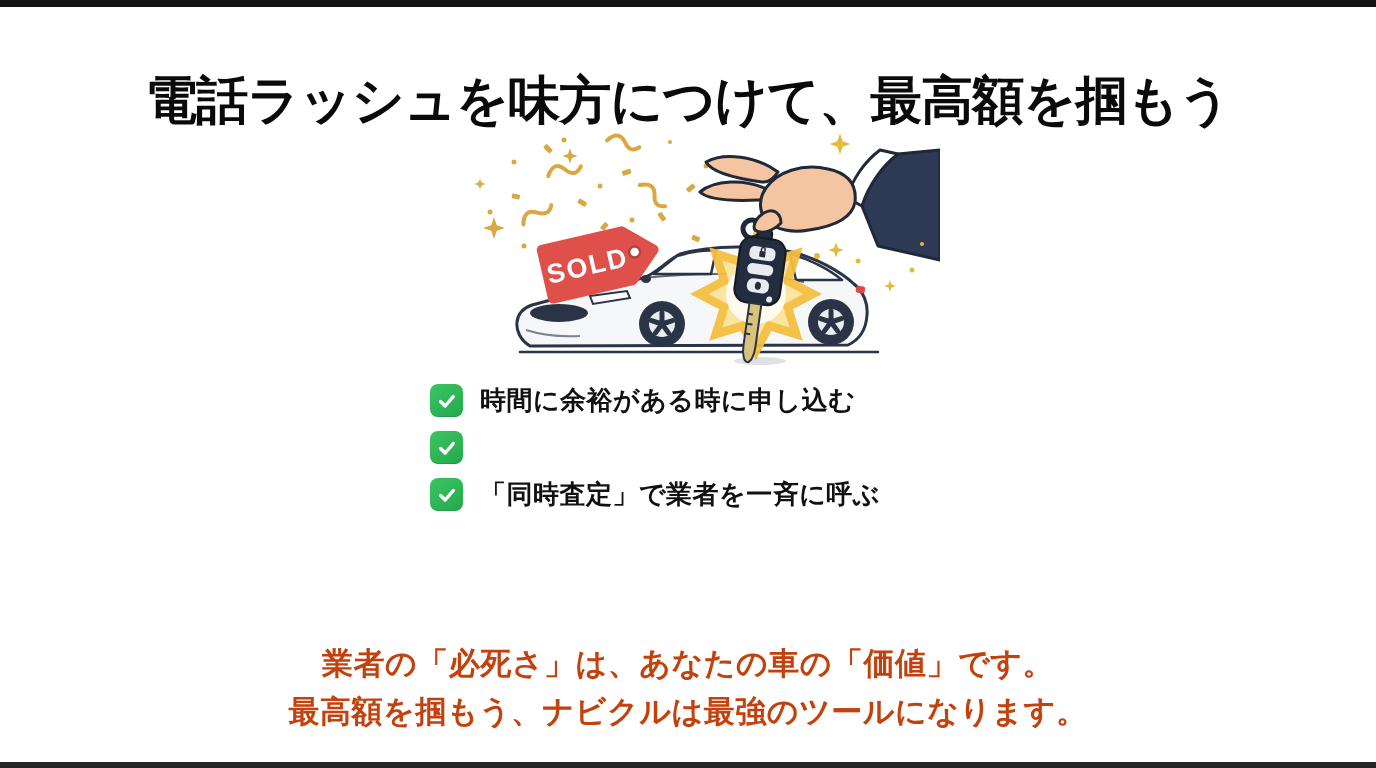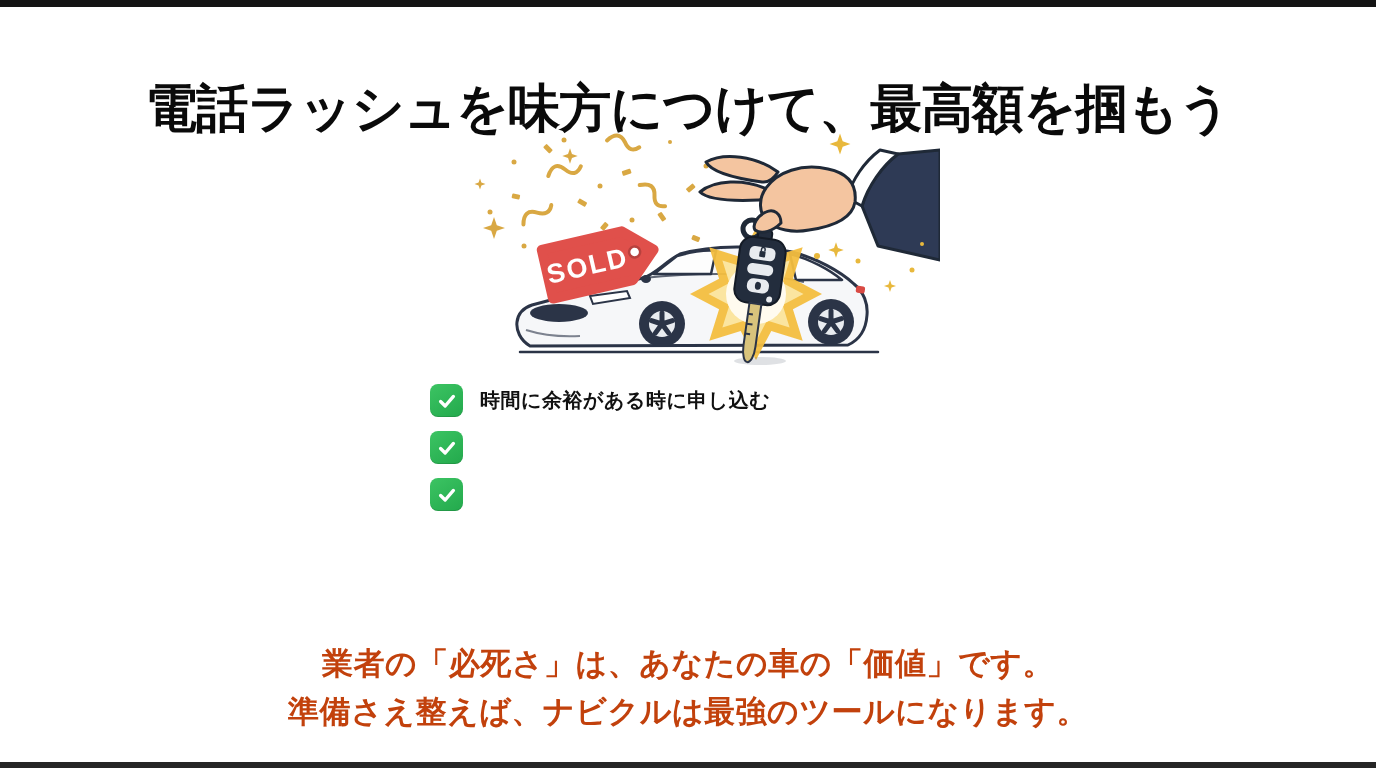--- a/index.html
+++ b/index.html
@@ -4,39 +4,39 @@
 <style>
   html,body{margin:0;padding:0;background:#ffffff;}
   .stage{
     position:relative;width:1376px;height:768px;background:#ffffff;overflow:hidden;
     font-family:"Liberation Sans","DejaVu Sans",sans-serif;
   }
   .edge-bar{position:absolute;left:0;right:0;background:#141414;}
   .edge-bar.top{top:0;height:7px;}
   .edge-bar.bottom{bottom:0;height:6px;opacity:.92;}
   .page-title{
-    position:absolute;top:40px;left:0;width:100%;text-align:center;
+    position:absolute;top:32px;left:0;width:100%;text-align:center;
     font-size:52px;line-height:66px;font-weight:900;letter-spacing:-1px;color:#0A0A0A;
     white-space:nowrap;
   }
   .illo{position:absolute;left:460px;top:128px;width:480px;height:252px;}
   .checklist{position:absolute;left:430px;top:384px;}
   .checklist-heading{
     margin:0 0 12px 0;font-size:30px;font-weight:bold;color:#111111;letter-spacing:0;
   }
   .check-row{display:flex;align-items:center;margin-bottom:14px;height:33px;}
   .checkbox{
     width:33px;height:33px;border-radius:8px;flex:0 0 33px;
     background:linear-gradient(145deg,#3CC463,#23A94C);
     display:flex;align-items:center;justify-content:center;
     box-shadow:inset 0 -1px 0 rgba(0,0,0,.12);
   }
   .checkbox svg{width:22px;height:22px;display:block;}
   .check-label{
-    margin-left:17px;font-size:20px;font-weight:bold;color:#111111;white-space:nowrap;
+    margin-left:17px;font-size:26px;font-weight:bold;color:#111111;white-space:nowrap;
     letter-spacing:0.5px;
   }
   .footer{
     position:absolute;top:640px;left:0;width:100%;text-align:center;
     color:#c2410c;font-weight:bold;font-size:31px;line-height:48px;letter-spacing:0.5px;
   }
   .footer p{margin:0;white-space:nowrap;}
 </style>
 </head>
 <body>
@@ -191,23 +191,24 @@
           </svg>
       </span>
     </div>
 
     <div class="check-row">
       <span class="checkbox">
         <svg viewBox="0 0 24 24">
             <path d="M5 12.5 L10 17.5 L19 7" fill="none" stroke="#FFFFFF" stroke-width="3.6" stroke-linecap="round" stroke-linejoin="round"></path>
           </svg>
       </span>
+      <span class="check-label">「同時査定」で業者を一斉に呼ぶ</span>
     </div>
 
   </section>
 
   <footer class="footer">
     <p>業者の「必死さ」は、あなたの車の「価値」です。</p>
-    <p>準備さえ整えば、ナビクルは最強のツールになります。</p>
+    <p>最高額を掴もう、ナビクルは最強のツールになります。</p>
   </footer>
 
   <div class="edge-bar bottom"></div>
 </div>
 
 </body></html>

